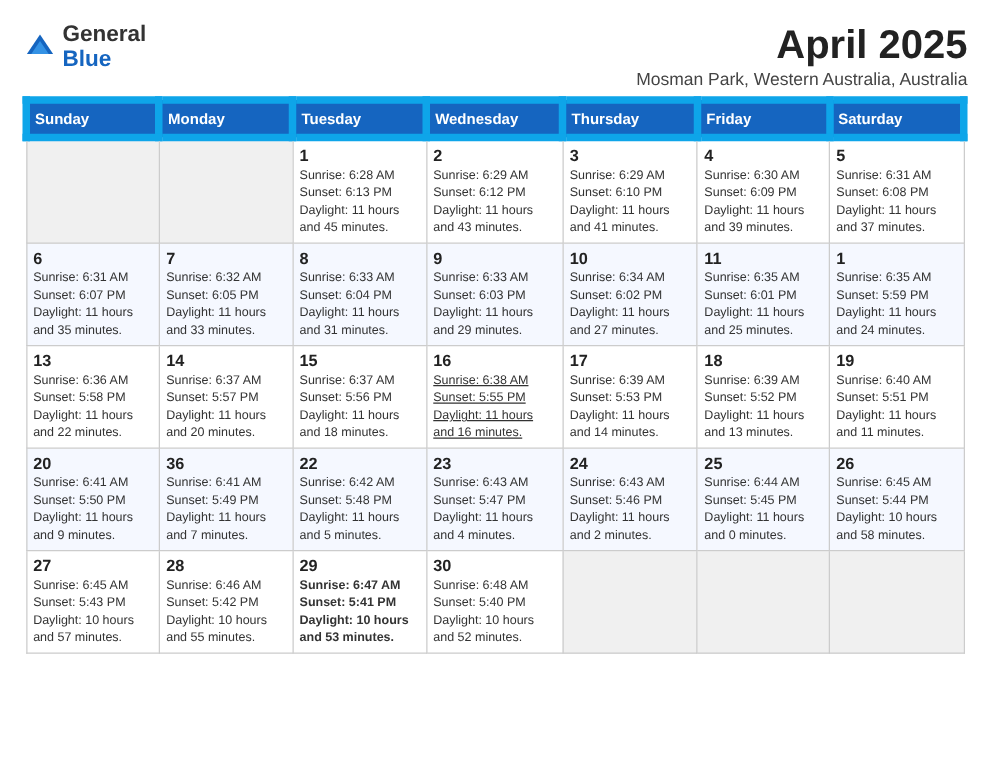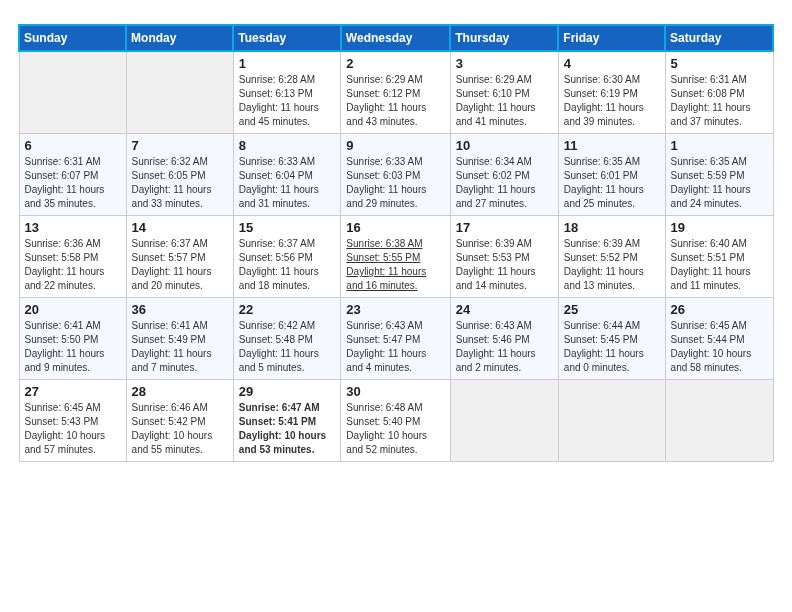--- a/index.html
+++ b/index.html
@@ -58,21 +58,21 @@
       margin-top: 6px;
       font-size: 10.5px;
     }
     .calendar thead th {
       background: #1565c0;
       color: #fff;
       padding: 5px 4px;
       text-align: left;
       font-size: 12px;
       font-weight: bold;
-      border: 2px solid #0ea5e9;
+      border: 6px solid #0ea5e9;
       margin-left: 41px;
     }
     .calendar tbody td {
       border: 1px solid #ccc;
       vertical-align: top;
       padding: 4px 5px;
       width: 113px;
       height: 82px;
     }
     .day-num {
@@ -97,20 +97,36 @@
       background: #f5f8ff;
     }
     .empty-cell {
       background: #f0f0f0 !important;
     }
   </style>
 </head>
 <body>
 
 <div class="page">
+  <div class="header-row">
+    <div class="logo">
+      <svg class="logo-icon" viewBox="0 0 32 32">
+        <polygon points="16,4 28,22 4,22" fill="#1565c0"></polygon>
+        <polygon points="16,10 24,22 8,22" fill="#42a5f5" opacity="0.7"></polygon>
+      </svg>
+      <div class="logo-text">
+        <span class="logo-general">General</span><br>
+        <span class="logo-blue">Blue</span>
+      </div>
+    </div>
+    <div class="title-block">
+      <div class="month-title">April 2025</div>
+      <div class="location">Mosman Park, Western Australia, Australia</div>
+    </div>
+  </div>
 
   <table class="calendar">
     <thead>
       <tr>
       <th>Sunday</th>
           <th>Monday</th>
           <th>Tuesday</th>
           <th>Wednesday</th>
           <th>Thursday</th>
           <th>Friday</th>
@@ -135,21 +151,21 @@
           </td>
           <td>
             <span class="day-num">3</span>
             <div class="day-info" style="white-space: pre-line;">Sunrise: 6:29 AM
 Sunset: 6:10 PM
 Daylight: 11 hours and 41 minutes.</div>
           </td>
           <td>
             <span class="day-num">4</span>
             <div class="day-info" style="white-space: pre-line;">Sunrise: 6:30 AM
-Sunset: 6:19 PM
+Sunset: 6:09 PM
 Daylight: 11 hours and 39 minutes.</div>
           </td>
           <td>
             <span class="day-num">5</span>
             <div class="day-info" style="white-space: pre-line;">Sunrise: 6:31 AM
 Sunset: 6:08 PM
 Daylight: 11 hours and 37 minutes.</div>
           </td>
         </tr>
         <tr>

